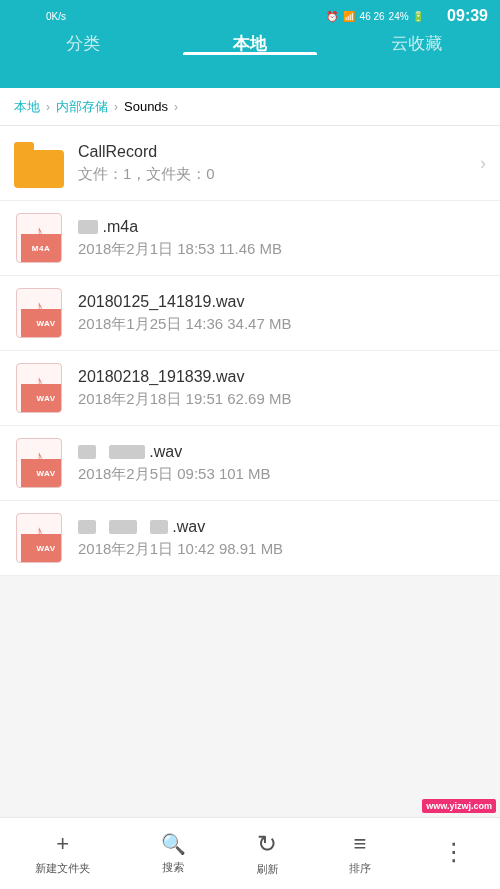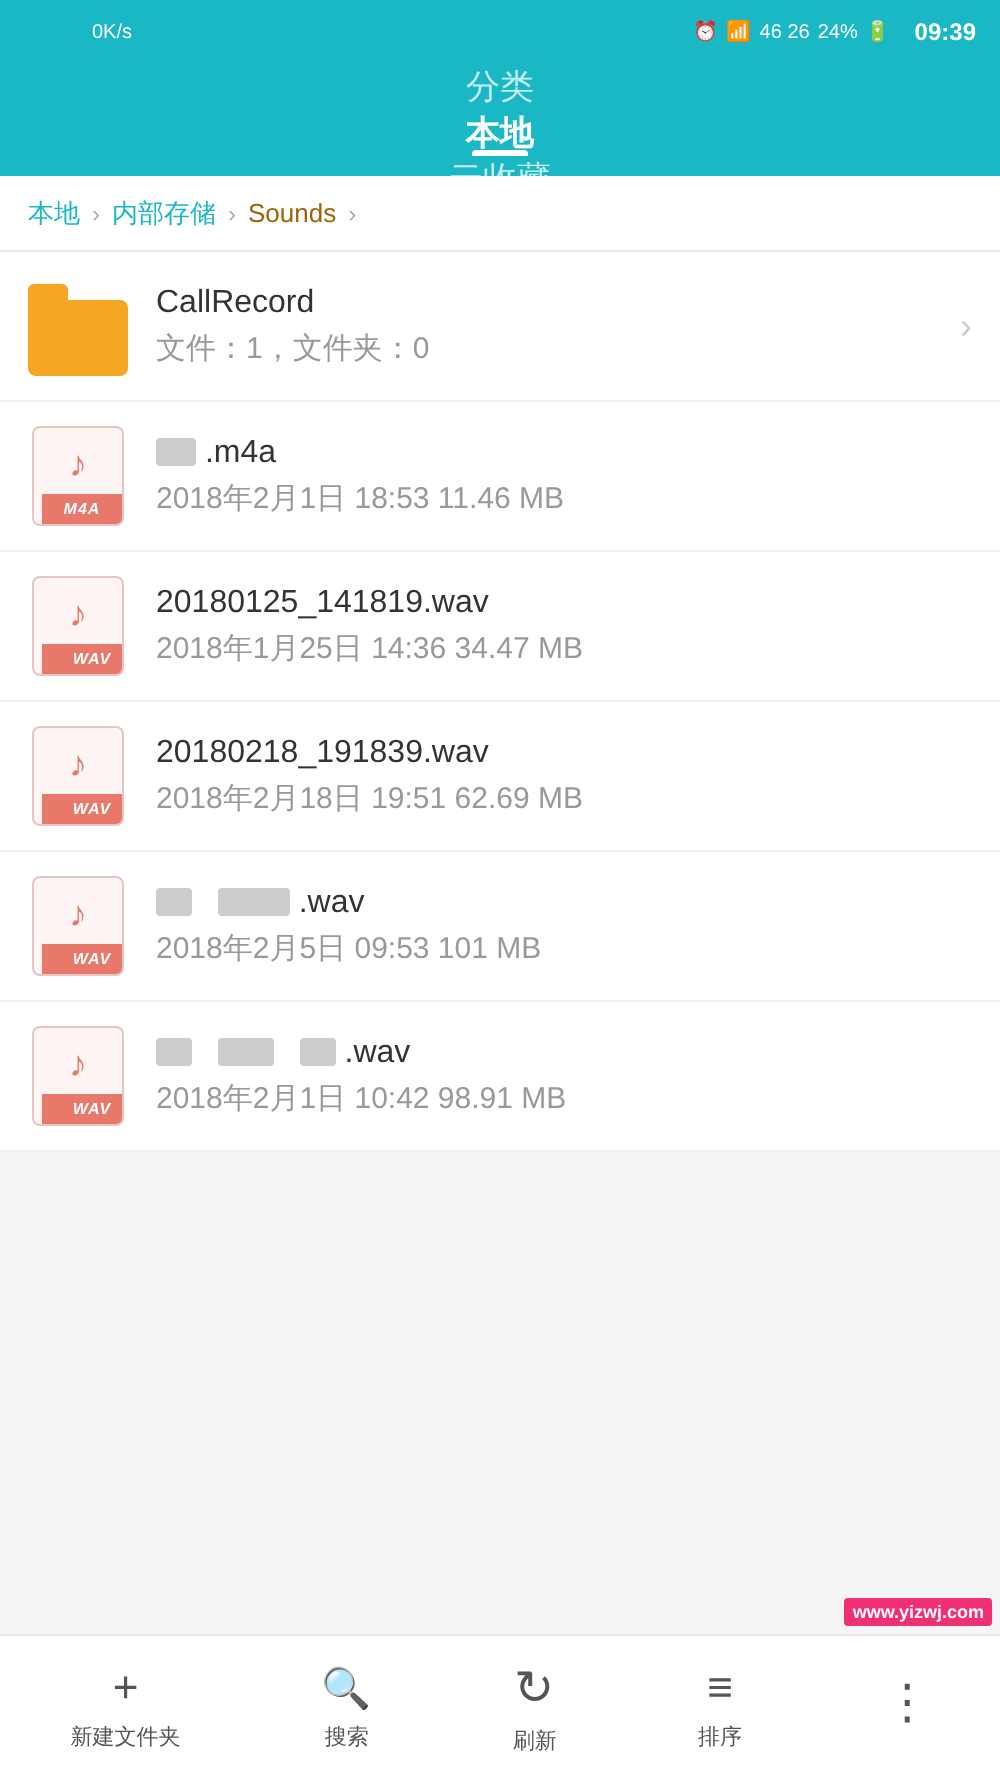--- a/index.html
+++ b/index.html
@@ -35,22 +35,21 @@
       align-items: center;
       gap: 4px;
       font-size: 10px;
     }
 
     
     .tab-bar {
       background: #1ab8c4;
       display: flex;
       height: 56px;
-      align-items: center;
-      flex-direction: column;
+      align-items: flex-start;
     }
     .tab-item {
       flex: 1;
       display: flex;
       align-items: center;
       justify-content: center;
       color: rgba(255,255,255,0.75);
       font-size: 17px;
       cursor: pointer;
       position: relative;
@@ -83,21 +82,21 @@
       gap: 6px;
     }
     .breadcrumb-sep {
       color: #aaa;
       font-size: 12px;
     }
     .breadcrumb-item {
       color: #1ab8c4;
     }
     .breadcrumb-item.current {
-      color: #a16207;
+      color: #000000;
     }
 
     .file-item {
       background: white;
       display: flex;
       align-items: center;
       padding: 12px 14px;
       border-bottom: 1px solid #efefef;
       cursor: pointer;
       min-height: 72px;
@@ -140,30 +139,29 @@
       border: 1.5px solid #e8c4c4;
       border-radius: 4px;
       position: relative;
       overflow: hidden;
     }
     .audio-icon-label {
       position: absolute;
       bottom: 0;
       left: 4px;
       right: 0;
-      height: 15px;
+      height: 28px;
       background: #e8796a;
       color: white;
       font-size: 8px;
       font-weight: bold;
       display: flex;
       align-items: center;
       justify-content: center;
       letter-spacing: 0.5px;
-      font-style: italic;
     }
     .audio-icon-label.wav {
       background: #e8796a;
       padding-left: 10px;
     }
     .audio-icon-label.m4a {
       background: #e8796a;
     }
     .audio-note {
       position: absolute;
@@ -260,21 +258,21 @@
 <body>
 
 <div class="status-bar">
   <span class="status-bar-left">0K/s</span>
   <div class="status-icons">
     <span>⏰</span>
     <span>📶</span>
     <span style="font-size:10px;">46 26</span>
     <span>24%</span>
     <span>🔋</span>
-    <span style="margin-left:8px;font-weight:bold;font-size:12px;">09:39</span>
+    <span style="margin-left:18px;font-weight:bold;font-size:16px;">09:39</span>
   </div>
 </div>
 
 <div class="tab-bar">
   <div class="tab-item">分类</div>
   <div class="tab-item active">本地</div>
   <div class="tab-item">云收藏</div>
 </div>
 
 <div class="breadcrumb">

